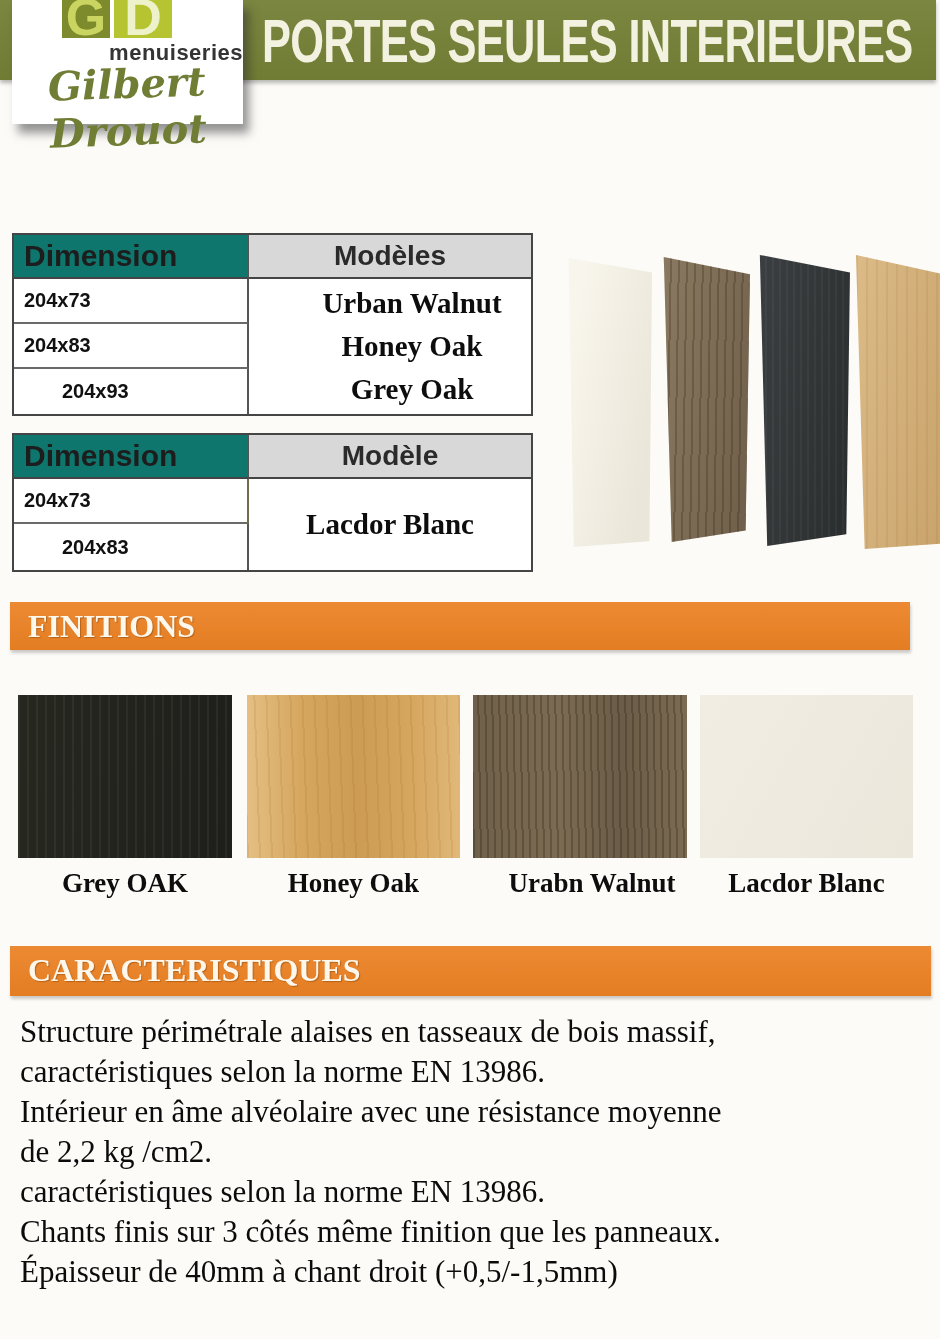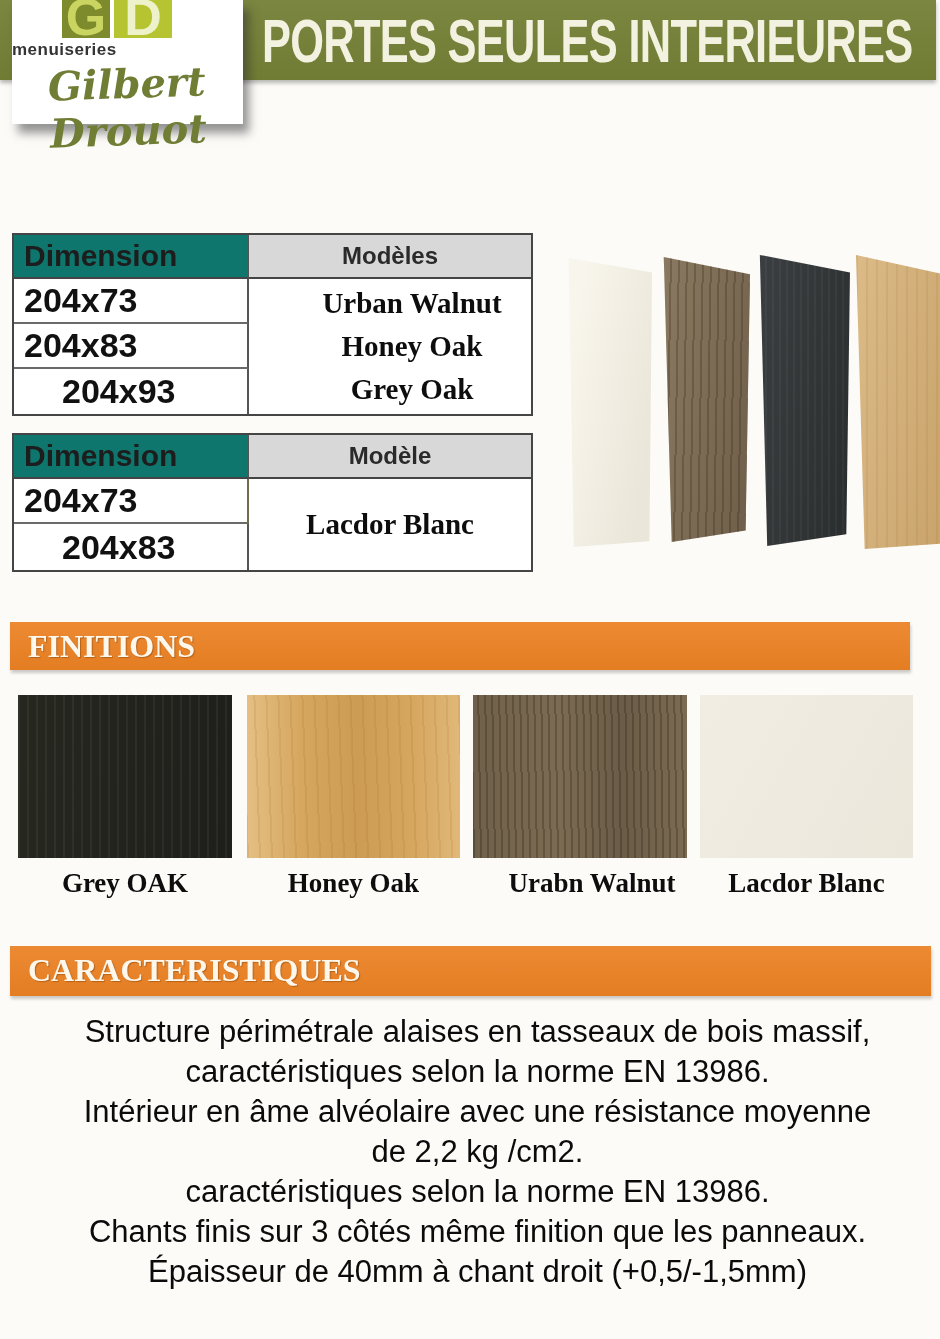--- a/index.html
+++ b/index.html
@@ -15,49 +15,49 @@
           transform:scaleX(0.70);transform-origin:left top;line-height:1;}
 
   
   .logo-box{position:absolute;left:12px;top:0;width:231px;height:124px;background:#ffffff;
           box-shadow:6px 9px 9px rgba(45,45,45,0.5);}
   .logo-squares{position:absolute;left:50px;top:0;display:flex;gap:4px;}
   .sq{height:38px;overflow:hidden;display:flex;justify-content:center;align-items:flex-end;
       font-weight:bold;font-size:52px;line-height:0.78;}
   .sq-g{width:48px;background:#7e8b2c;color:#c9d560;}
   .sq-d{width:58px;background:#b5c430;color:#edf2cb;}
-  .logo-word{position:absolute;left:0;top:40px;width:100%;text-align:left;font-size:17px;
+  .logo-word{position:absolute;left:0;top:40px;width:100%;text-align:right;font-size:22px;
       font-weight:600;color:#343434;letter-spacing:0.5px;}
   .logo-signature{position:absolute;left:0;top:60px;width:100%;text-align:center;
       font-family:"DejaVu Serif",serif;font-style:italic;font-weight:bold;font-size:40px;
       color:#6f7d35;transform:rotate(-2deg);}
 
   
   .sec-bar{position:absolute;left:10px;width:900px;height:48px;
       background:linear-gradient(180deg,#ec8a33 0%,#e47d22 100%);
       box-shadow:1px 3px 3px rgba(0,0,0,0.2);}
   .sec-bar .sec-title{position:absolute;left:18px;top:6px;font-family:"Liberation Serif",serif;
       font-weight:bold;font-size:32px;color:#fdf7ec;text-shadow:1px 1px 1px rgba(120,60,0,0.45);
       white-space:nowrap;}
   .bar-dimensions{top:166px;}
-  .bar-finitions{top:622px;}
+  .bar-finitions{top:602px;}
   .bar-caracteristiques{top:946px;height:50px;padding-left:21px;}
 
   
   .dtable{position:absolute;left:12px;background:#ffffff;border:2px solid #454545;
       display:grid;grid-template-columns:235px 282px;}
   .dtable-1{top:233px;grid-template-rows:44px 45px 45px 45px;}
   .dtable-2{top:433px;grid-template-rows:44px 45px 46px;}
   .cell{box-sizing:border-box;display:flex;align-items:center;}
   .cell-dimhead{background:#0f766e;border-right:2px solid #555;border-bottom:2px solid #454545;
       padding-left:10px;font-size:30px;font-weight:bold;color:#1d1d1d;}
   .cell-modhead{background:#d8d8d8;border-bottom:2px solid #454545;justify-content:center;
-      font-size:24px;font-weight:bold;color:#2a2a2a;}
+      font-size:28px;font-weight:bold;color:#2a2a2a;}
   .cell-dim{border-right:2px solid #555;border-bottom:2px solid #6a6a6a;padding-left:10px;
-      font-size:34px;font-weight:bold;color:#111;}
+      font-size:20px;font-weight:bold;color:#111;}
   .cell-dim.last{border-bottom:none;padding-left:48px;}
   .cell-models{grid-column:2;flex-direction:column;justify-content:center;
       font-family:"Liberation Serif",serif;font-weight:bold;font-size:29px;color:#0d0d0d;
       line-height:43px;text-align:center;}
   .dtable-1 .cell-models{grid-row:2/5;margin-left:44px;}
   .dtable-2 .cell-models{grid-row:2/4;border-left:2px solid #6d6d4b;margin-left:-2px;}
 
   
   .door{position:absolute;}
   .door-lacdor{left:566px;top:255px;width:86px;height:292px;
@@ -99,21 +99,21 @@
       background:linear-gradient(120deg,#f1ede3 0%,#ebe7db 100%);}
   .swatch-label{position:absolute;top:868px;text-align:center;font-family:"Liberation Serif",serif;
       font-weight:bold;font-size:27px;color:#0d0d0d;}
   .lbl-1{left:18px;width:214px;}
   .lbl-2{left:247px;width:213px;}
   .lbl-3{left:485px;width:214px;}
   .lbl-4{left:700px;width:213px;}
 
   
   .chars{position:absolute;left:20px;top:1012px;width:915px;
-      font-family:Liberation Sans, sans-serif;font-size:31px;line-height:40px;color:#0b0b0b;text-align:center;}
+      font-family:Liberation Serif, serif;font-size:31px;line-height:40px;color:#0b0b0b;}
   .chars div{white-space:nowrap;}
 </style>
 </head>
 <body>
 
 <div class="page">
 
   <div class="banner">
     <div class="banner-title">PORTES SEULES INTERIEURES</div>
   </div>

